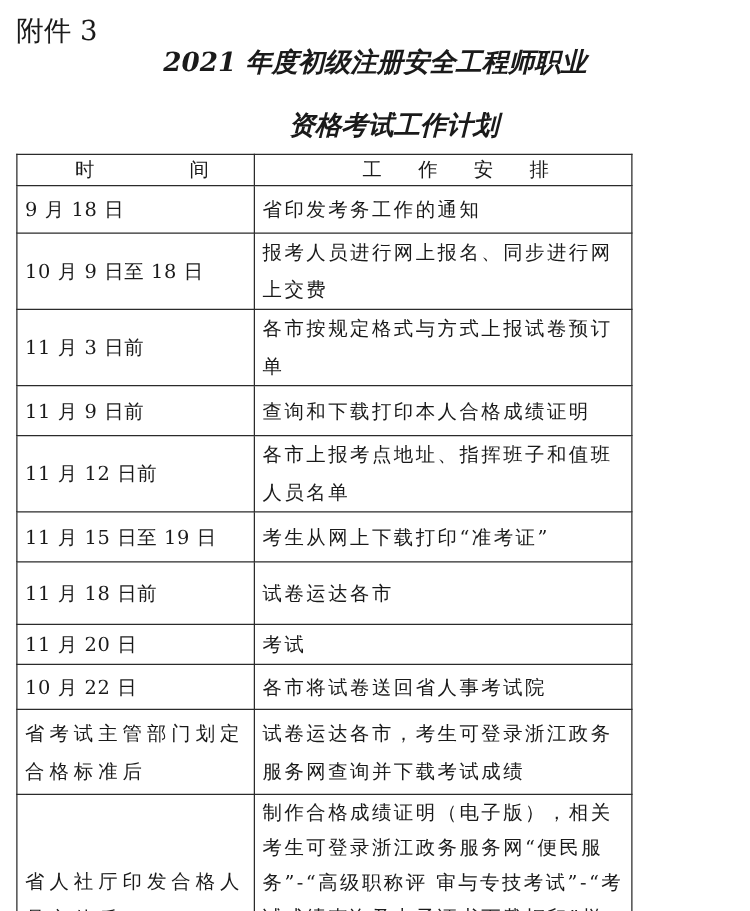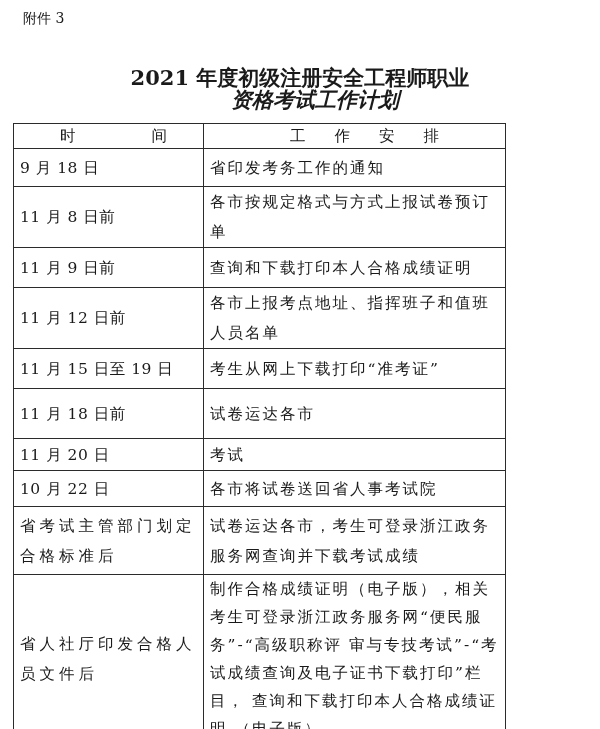--- a/index.html
+++ b/index.html
@@ -1,20 +1,20 @@
 <!DOCTYPE html>
 <html><head>
 <meta charset="utf-8">
 <style>
   html, body { margin:0; padding:0; background:#ffffff; }
   body { width:600px; height:729px; position:relative; overflow:hidden;
          font-family:"DejaVu Serif","Liberation Serif",serif; color:#1a1a1a; }
-  .attach { position:absolute; left:23px; top:10px; font-size:14px; }
+  .attach { position:absolute; left:13px; top:10px; font-size:22px; }
   .title { position:absolute; left:0; width:600px; text-align:center; font-weight:bold; font-size:21px; }
-  .t1 { top:64px; box-sizing:border-box; }
+  .t1 { top:36px; box-sizing:border-box;font-style:italic; }
   .t2 { top:86px; padding-left:30px; box-sizing:border-box;font-style:italic; }
   table { position:absolute; left:13px; top:123px; width:492px; border-collapse:collapse; width:493px; }
   td, th { border:1.5px solid #2b2b2b; font-weight:normal; font-size:15.5px; vertical-align:middle;
            padding:0 6px; line-height:30px; }
   th { height:24px; line-height:22px; text-align:center; letter-spacing:0; }
   td.c1 { width:177px; letter-spacing:0.5px; }
   td.c2 { letter-spacing:2px; }
   .hdr1 { display:flex; justify-content:space-between; padding:0 30px 0 40px; }
   .hdr2 { display:flex; justify-content:space-between; padding:0 60px 0 80px; }
 </style>
@@ -42,22 +42,26 @@
           <span>排</span>
         </div>
       </th>
     </tr>
   </thead>
   <tbody>
     <tr style="height:38px">
       <td class="c1">9 月 18 日</td>
       <td class="c2">省印发考务工作的通知</td>
     </tr>
+    <tr style="height:38px">
+      <td class="c1">10 月 9 日至 18 日</td>
+      <td class="c2">报考人员进行网上报名、同步进行网上交费</td>
+    </tr>
     <tr style="height:39px">
-      <td class="c1">11 月 8 日前</td>
+      <td class="c1">11 月 3 日前</td>
       <td class="c2">各市按规定格式与方式上报试卷预订单</td>
     </tr>
     <tr style="height:40px">
       <td class="c1">11 月 9 日前</td>
       <td class="c2">查询和下载打印本人合格成绩证明</td>
     </tr>
     <tr style="height:38px">
       <td class="c1">11 月 12 日前</td>
       <td class="c2">各市上报考点地址、指挥班子和值班人员名单</td>
     </tr>

